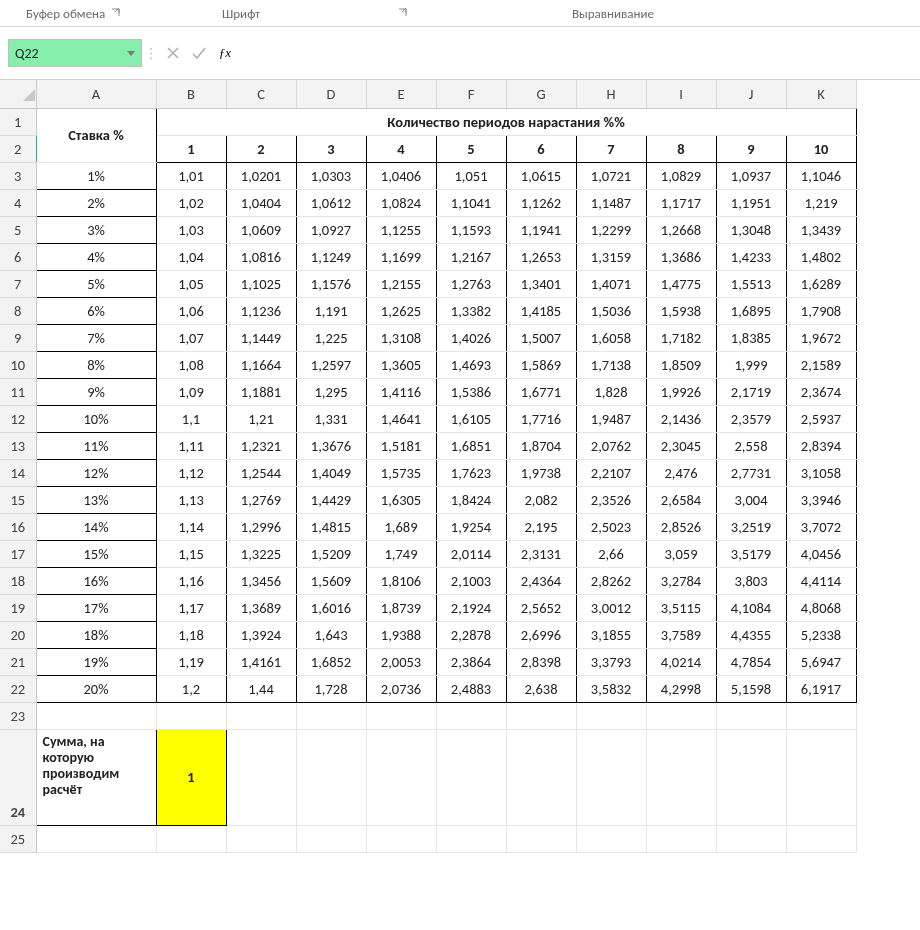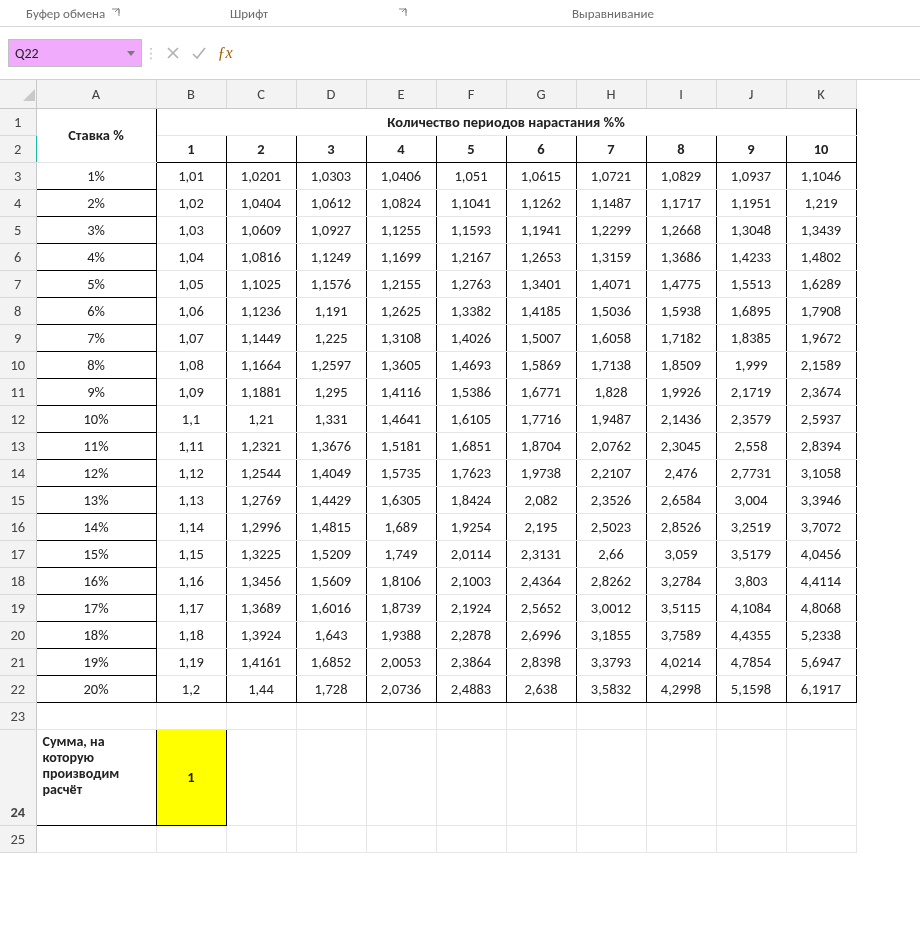--- a/index.html
+++ b/index.html
@@ -3,26 +3,26 @@
 <meta charset="utf-8">
 <style>
   html,body{margin:0;padding:0;font-family:Calibri,Arial,sans-serif;font-size:14px;background:#fff;color:#222;}
   
   .ribbon-strip{height:26px;display:flex;align-items:center;border-bottom:1px solid #d8d8d8;position:relative;color:#6b6b6b;font-size:13px;}
   .ribbon-group{position:absolute;display:flex;align-items:center;gap:6px;}
   .launch-icon{width:10px;height:10px;display:inline-block;}
   .launch-icon svg{display:block;}
   
   .formula-bar{height:40px;display:flex;align-items:center;padding:6px 8px;gap:0;border-bottom:1px solid #d0d0d0;}
-  .namebox{width:120px;height:26px;border:1px solid #c0c0c0;background:#f0abfc;display:flex;align-items:center;justify-content:space-between;padding:0 6px;font-size:14px;}
+  .namebox{width:120px;height:26px;border:1px solid #c0c0c0;background:#86efac;display:flex;align-items:center;justify-content:space-between;padding:0 6px;font-size:14px;}
   .namebox .caret{width:0;height:0;border-left:4px solid transparent;border-right:4px solid transparent;border-top:5px solid #7a7a7a;}
   .fb-sep{width:18px;text-align:center;color:#bdbdbd;}
   .fb-btn{width:26px;height:26px;display:flex;align-items:center;justify-content:center;color:#9a9a9a;}
   .fb-btn svg{display:block;}
-  .fb-fx{font-style:italic;font-family:'Times New Roman',serif;font-size:16px;color:#a16207;}
+  .fb-fx{font-style:italic;font-family:'Times New Roman',serif;font-size:13px;color:#000000;}
   .formula-input{flex:1;height:26px;border:none;padding:0 6px;font-size:14px;outline:none;background:transparent;}
   
   .sheet{overflow:auto;}
   table{border-collapse:collapse;table-layout:fixed;}
   th,td{box-sizing:border-box;font-size:14.5px;white-space:nowrap;overflow:hidden;}
   
   tr.colhdr th{height:28px;background:#f3f3f3;border-right:1px solid #d9d9d9;border-bottom:1px solid #c8c8c8;font-weight:normal;color:#444;text-align:center;}
   tr.colhdr th.corner{background:#f3f3f3;border-right:1px solid #c8c8c8;}
   tr.colhdr th.corner svg{display:block;margin-left:auto;}
   
@@ -49,21 +49,21 @@
 
 <div class="ribbon-strip">
   <div class="ribbon-group" style="left:26px;">
     <span>Буфер обмена</span>
     <span class="launch-icon">
       <svg width="10" height="10">
           <path d="M1 1h7v7M4 4l4-4M8 1v4" stroke="#8a8a8a" fill="none" stroke-width="1"></path>
         </svg>
     </span>
   </div>
-  <div class="ribbon-group" style="left:230px;">
+  <div class="ribbon-group" style="left:222px;">
     <span>Шрифт</span>
   </div>
   <div class="ribbon-group" style="left:398px;">
     <span class="launch-icon">
       <svg width="10" height="10">
           <path d="M1 1h7v7M4 4l4-4M8 1v4" stroke="#8a8a8a" fill="none" stroke-width="1"></path>
         </svg>
     </span>
   </div>
   <div class="ribbon-group" style="left:572px;">

